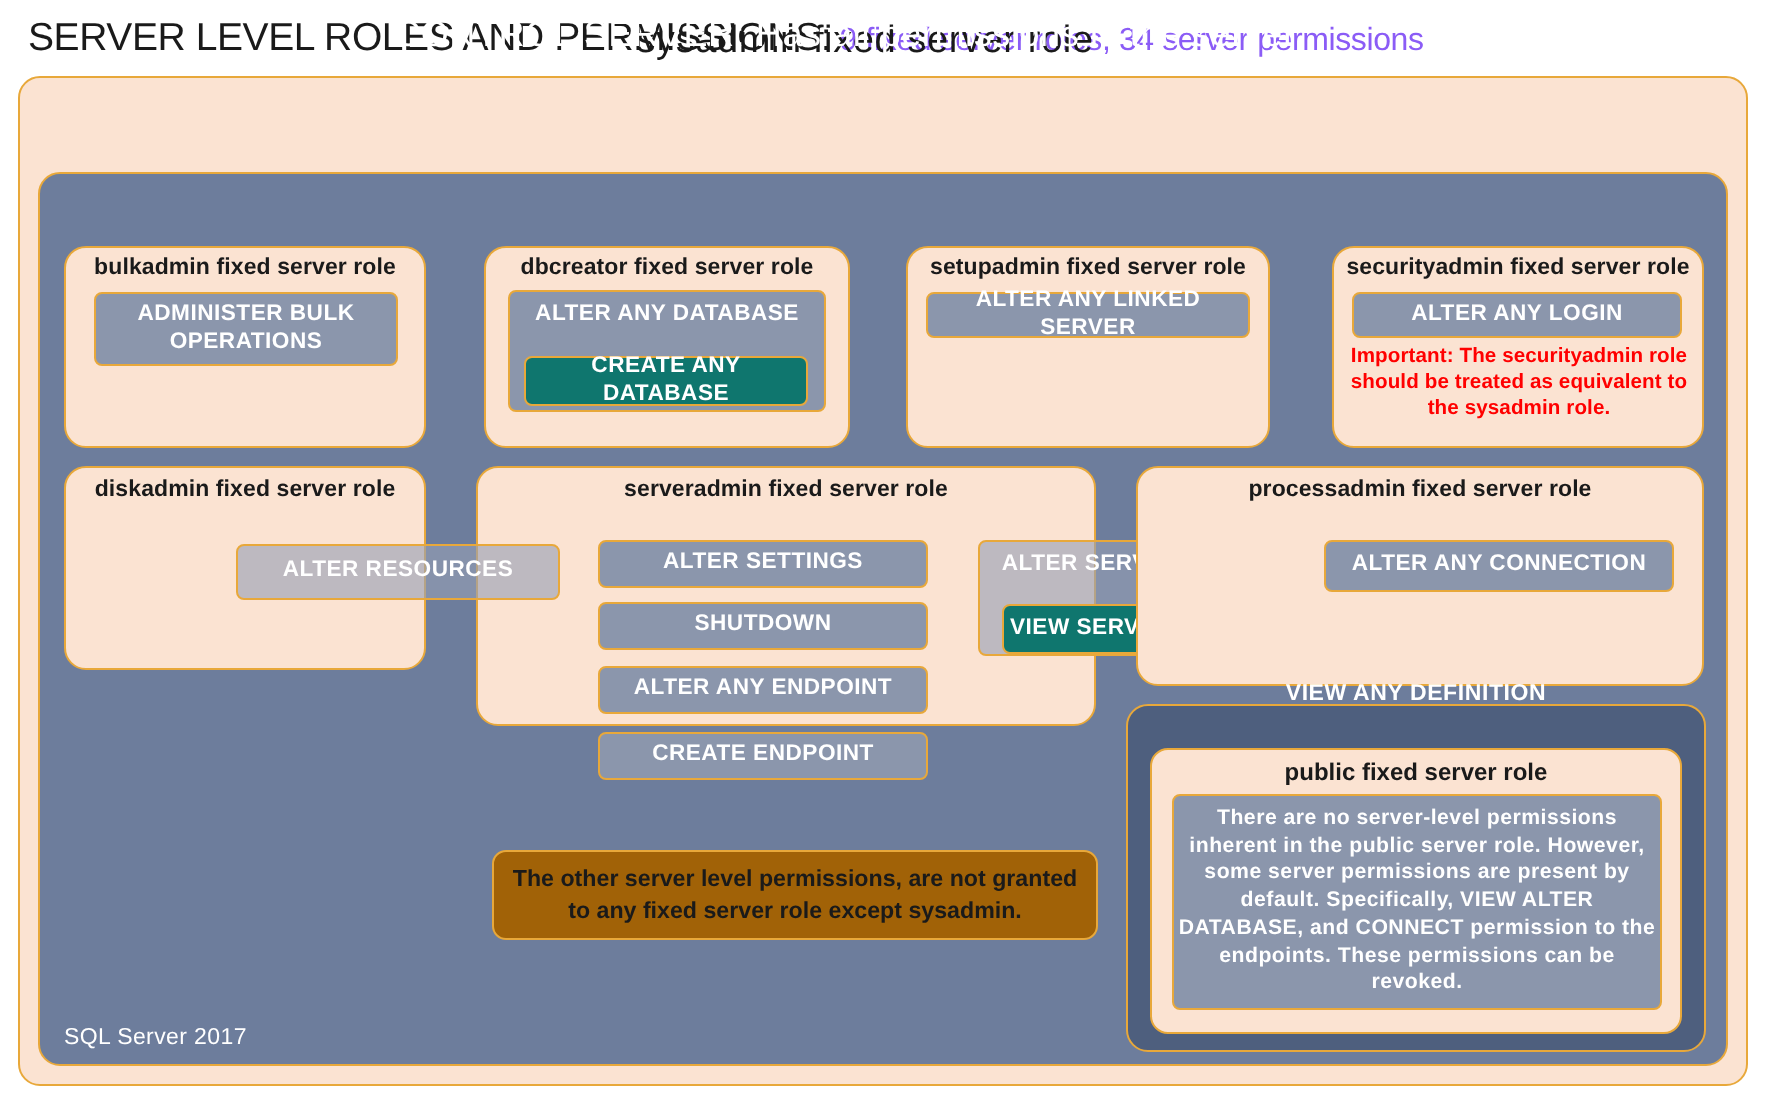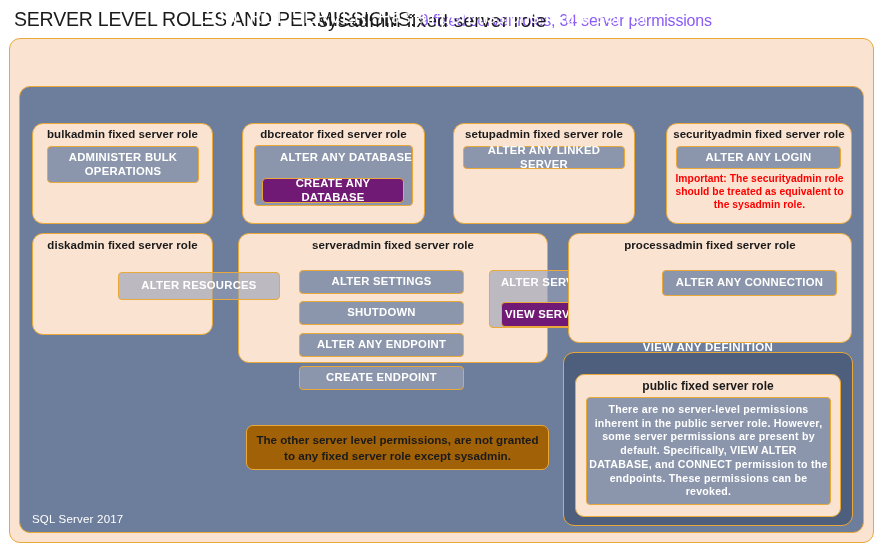--- a/index.html
+++ b/index.html
@@ -66,21 +66,21 @@
     background:#8b96ac;
     border:1.4px solid #e8a83a;
     border-radius:4px;
     color:#ffffff;
     font-size:11.3px;font-weight:bold;letter-spacing:0.25px;
     display:flex;align-items:center;justify-content:center;
     text-align:center;line-height:1.18;
     box-sizing:border-box;
   }
   .perm.dark{
-    background:#701a75;
+    background:#0f766e;
   }
   .perm.translucent{
     background:rgba(150,160,180,0.62);
   }
 
   .note-red{
     color:#ff0000;font-size:10.3px;font-weight:bold;
     text-align:center;line-height:1.28;letter-spacing:0.05px;
   }
 
@@ -107,21 +107,21 @@
 
 <div class="abs slate" id="control-server-box"></div>
 <div class="abs" id="control-server-label">CONTROL SERVER: Has all permissions in the server</div>
 
 <div class="abs peach role-card" style="left:32px;top:123px;width:181px;height:101px;"></div>
 <div class="abs role-title" style="left:32px;top:128px;width:181px;text-align:center;">bulkadmin fixed server role</div>
 <div class="abs perm" style="left:47px;top:146px;width:152px;height:37px;">ADMINISTER  BULK OPERATIONS</div>
 
 <div class="abs peach role-card" style="left:242px;top:123px;width:183px;height:101px;"></div>
 <div class="abs role-title" style="left:242px;top:128px;width:183px;">dbcreator fixed server role</div>
-<div class="abs perm" style="left:254px;top:145px;width:159px;height:61px;align-items:flex-start;padding-top:5px;justify-content:flex-end;">
+<div class="abs perm" style="left:254px;top:145px;width:159px;height:61px;align-items:flex-start;padding-top:5px;">
   <span>ALTER ANY DATABASE</span>
 </div>
 <div class="abs perm dark" style="left:262px;top:178px;width:142px;height:25px;">CREATE  ANY DATABASE</div>
 
 <div class="abs peach role-card" style="left:453px;top:123px;width:182px;height:101px;"></div>
 <div class="abs role-title" style="left:453px;top:128px;width:182px;">setupadmin fixed server role</div>
 <div class="abs perm" style="left:463px;top:146px;width:162px;height:23px;">ALTER ANY LINKED SERVER</div>
 
 <div class="abs peach role-card" style="left:666px;top:123px;width:186px;height:101px;"></div>
 <div class="abs role-title" style="left:666px;top:128px;width:186px;">securityadmin fixed server role</div>

